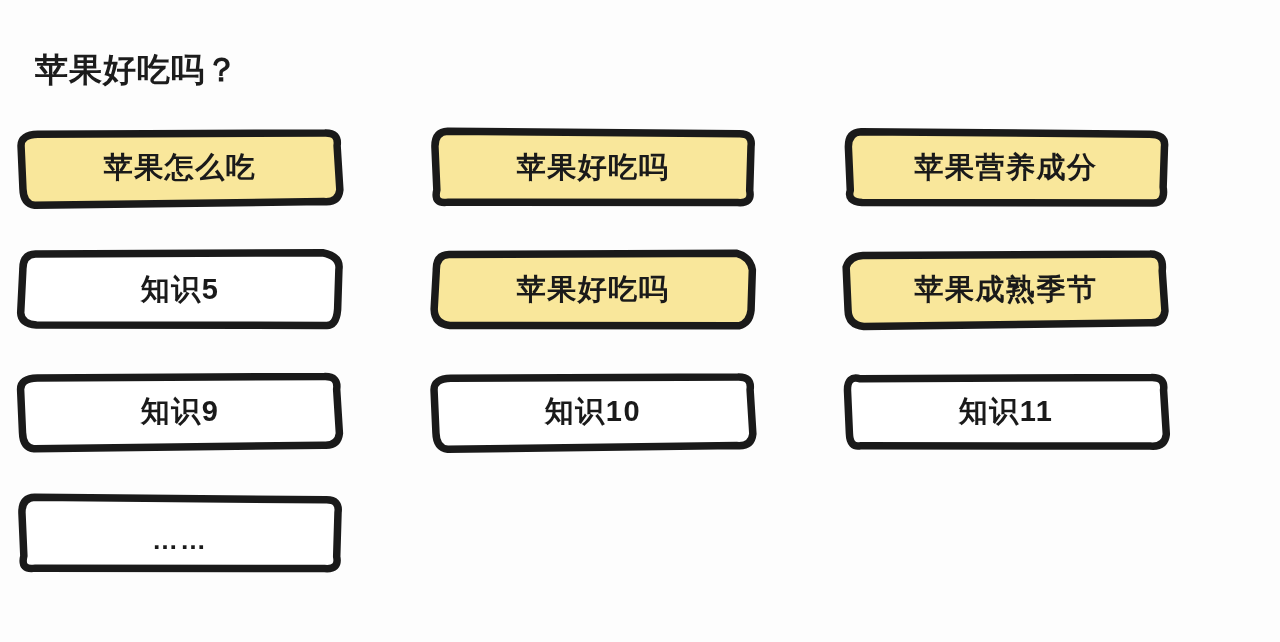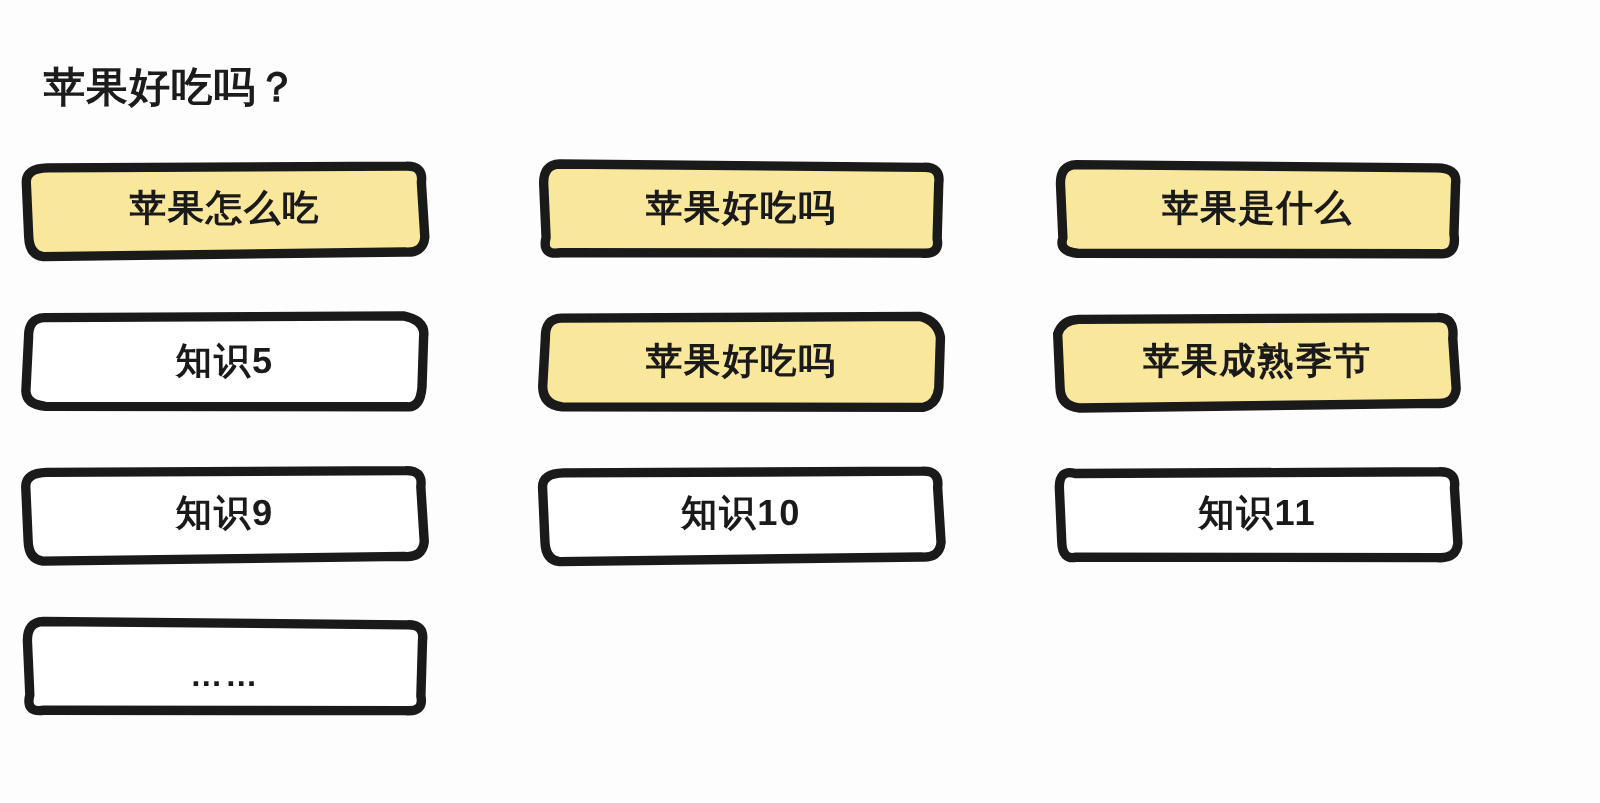--- a/index.html
+++ b/index.html
@@ -103,21 +103,21 @@
         </svg>
       </div>
       <span class="chip-label">苹果好吃吗</span>
     </div>
     <div class="chip">
       <div class="chip-frame">
         <svg viewBox="0 0 320 74" preserveAspectRatio="none">
           <path d="M 15.1 0.6499999999999999 L 302.2 3.3 Q 320.35 2.9 318.45 16 L 317.15 56.2 Q 319.8 73.35 304.9 71.95 L 16 71.6 Q 0.6499999999999999 70.2 4.3 59.35 L 2.4 16.45 Q 2 1.1 15.1 0.6499999999999999 Z" fill="#f9e79b" stroke="#1a1a1a" stroke-width="7.5" stroke-linejoin="round" stroke-linecap="round"></path>
         </svg>
       </div>
-      <span class="chip-label">苹果是什么</span>
+      <span class="chip-label">苹果营养成分</span>
     </div>
     <div class="chip">
       <div class="chip-frame">
         <svg viewBox="0 0 320 74" preserveAspectRatio="none">
           <path d="M 15.55 1.1 L 302.65 -0.30000000000000004 Q 320.8 3.35 318.9 16.45 L 317.6 56.65 Q 316.2 73.8 305.35 72.4 L 16.45 72.05 Q 1.1 70.65 0.7 59.8 L 2.85 16.9 Q 2.45 1.55 15.55 1.1 Z" fill="#ffffff" stroke="#1a1a1a" stroke-width="7.5" stroke-linejoin="round" stroke-linecap="round"></path>
         </svg>
       </div>
       <span class="chip-label">知识5</span>
     </div>
     <div class="chip">

